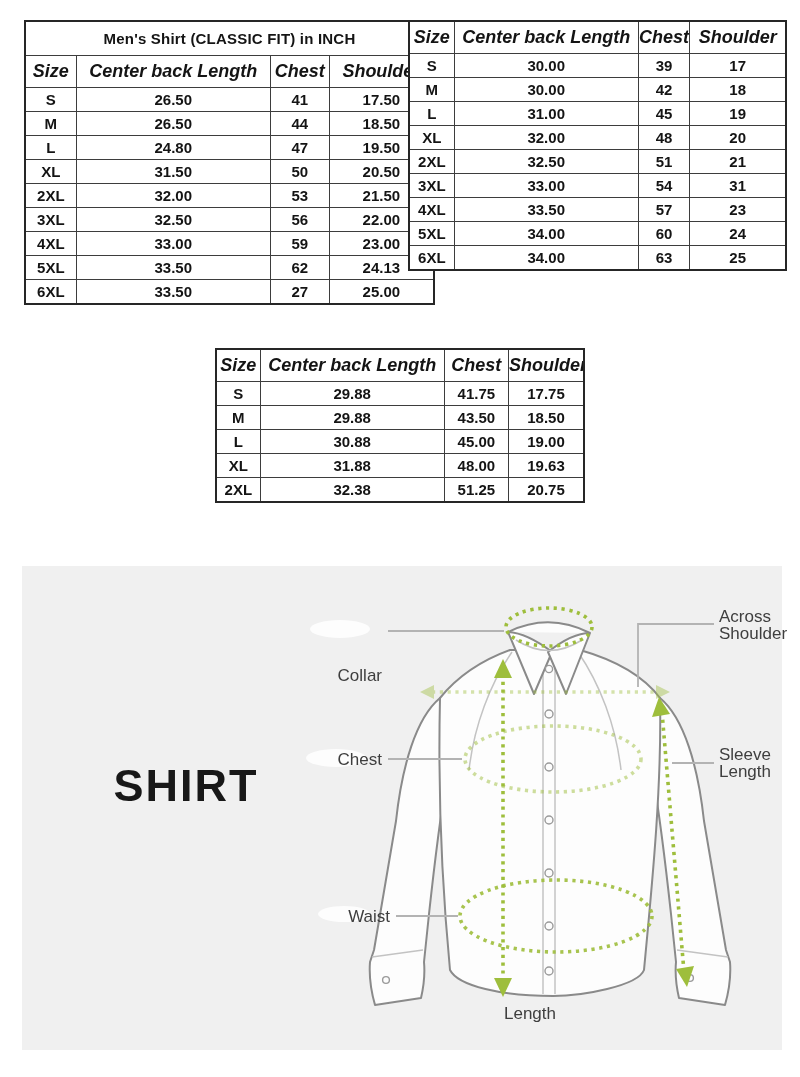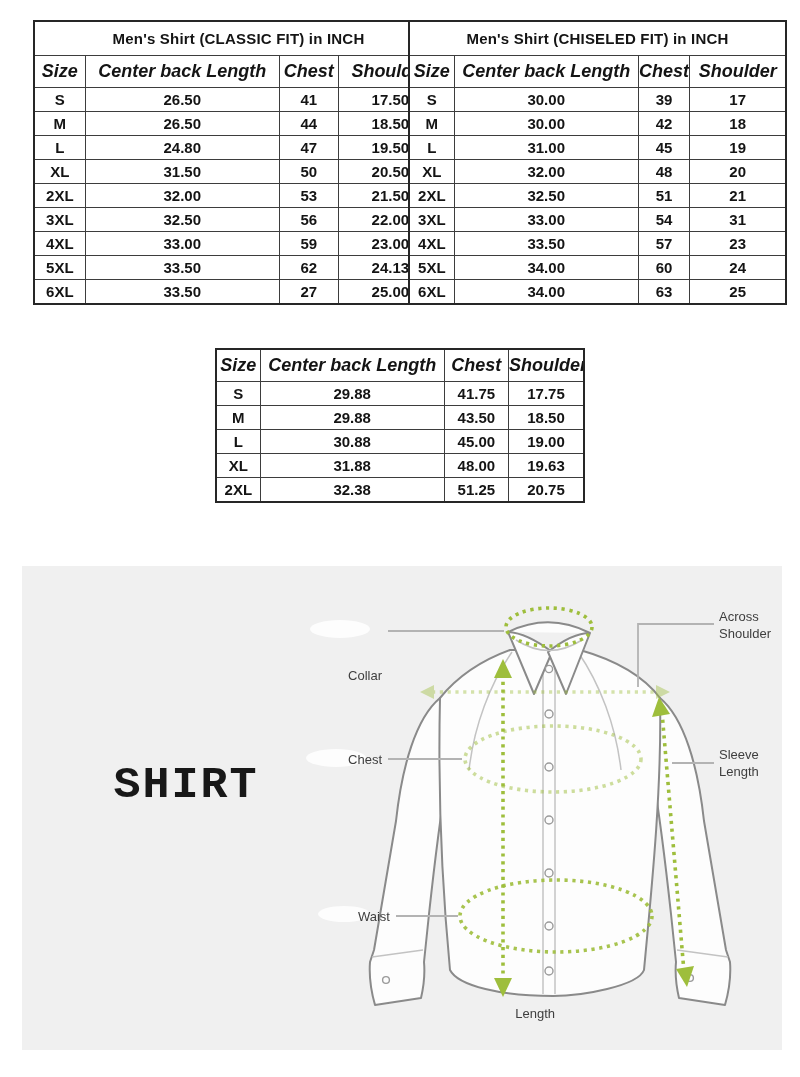--- a/index.html
+++ b/index.html
@@ -14,47 +14,47 @@
     background:#ffffff;border:2px solid #262626;
   }
   table.size-table th,table.size-table td{
     border:1.5px solid #3d3d3d;text-align:center;vertical-align:middle;
     font-weight:bold;color:#141414;padding:0;white-space:nowrap;overflow:hidden;
   }
   th.table-title{height:33px;font-size:15px;letter-spacing:.2px;}
   tr.cols-row th{height:31px;font-size:18px;font-style:italic;}
   table.size-table td{height:23px;font-size:15px;}
 
-  #table-classic  {left:33px; top:20px; width:411px;padding-left:48px;}
+  #table-classic  {left:24px; top:20px; width:411px;padding-left:48px;}
   #table-chiseled {left:408px;top:20px; width:379px;}
   #table-contoured{left:215px;top:348px;width:370px;}
 
   
   #diagram-panel{
     position:absolute;left:22px;top:566px;width:760px;height:484px;
     background:#f0f0f0;
   }
   #diagram-svg{position:absolute;left:0;top:0;}
 
   #chart-heading{
     position:absolute;left:14px;top:197px;width:300px;text-align:center;
-    font-family:Liberation Mono, monospace;font-weight:bold;
+    font-family:Liberation Sans, sans-serif;font-weight:bold;
     color:#181818;font-size:45px;line-height:46px;letter-spacing:2px;
   }
 
   .diag-label{
-    position:absolute;font-size:13px;line-height:17px;color:#3e3e3e;
+    position:absolute;font-size:17px;line-height:17px;color:#3e3e3e;
     font-family:"Liberation Sans",sans-serif;
   }
   #label-collar{right:400px;top:57px;text-align:right;margin-top:44px;}
   #label-chest {right:400px;top:185px;text-align:right;}
   #label-waist {right:392px;top:342px;text-align:right;}
   #label-across{left:697px;top:42px;width:66px;text-align:left;}
   #label-sleeve{left:697px;top:180px;width:60px;text-align:left;}
-  #label-length{left:463px;top:439px;width:70px;text-align:right;}
+  #label-length{left:473px;top:439px;width:70px;text-align:center;}
 
   
   .shirt-line{fill:#fdfdfd;stroke:#8a8a8a;stroke-width:2;stroke-linejoin:round;}
   .shirt-thin{fill:none;stroke:#c3c3c3;stroke-width:1.5;}
   .measure{fill:none;stroke:#9ebe3c;stroke-width:3.6;stroke-dasharray:3.2 4.6;}
   .measure-fill{fill:#9ebe3c;stroke:none;}
   .leader{fill:none;stroke:#b3b3b3;stroke-width:1.8;}
   .white-patch{fill:#ffffff;opacity:.85;}
 </style>
 </head>
@@ -137,23 +137,20 @@
 </table>
 
 <table class="size-table" id="table-chiseled">
   <colgroup>
     <col style="width:12%">
       <col style="width:48.8%">
       <col style="width:13.7%">
       <col style="width:25.5%">
   </colgroup>
   <thead>
-    <tr>
-      <th class="table-title" colspan="4">Men's Shirt (CHISELED FIT) in INCH</th>
-    </tr>
     <tr class="cols-row">
         <th>Size</th>
         <th>Center back Length</th>
         <th>Chest</th>
         <th>Shoulder</th>
       </tr>
   </thead>
   <tbody>
       <tr>
         <td>S</td>

